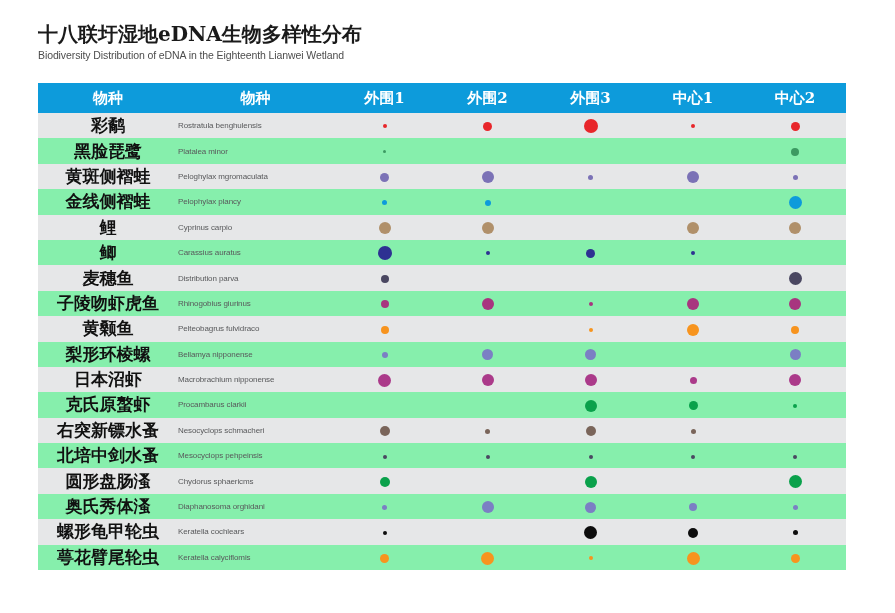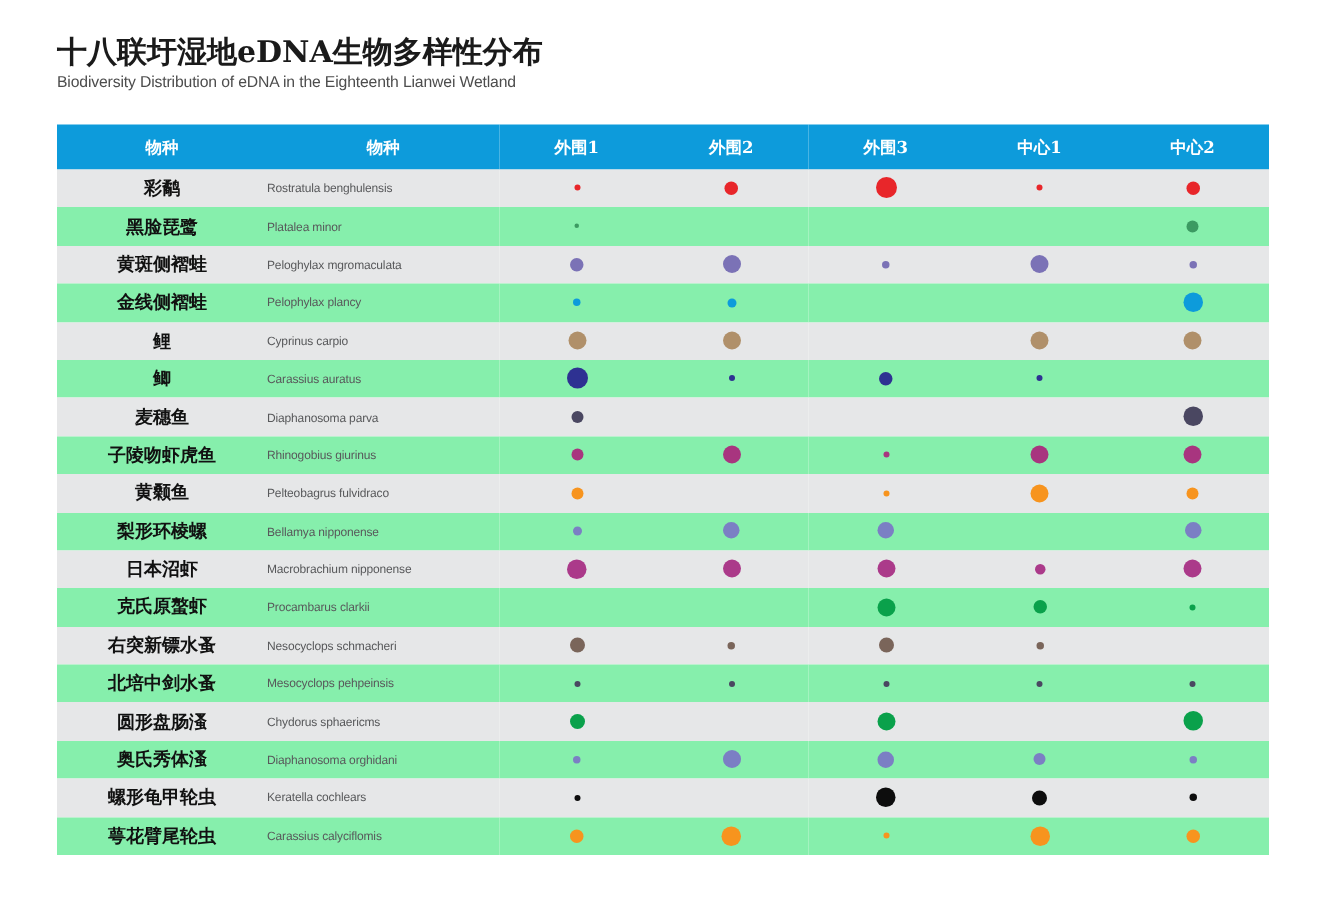--- a/index.html
+++ b/index.html
@@ -21,33 +21,33 @@
     letter-spacing:-0.1px;white-space:nowrap;
   }
 
   table.matrix{
     position:absolute;left:38px;top:83px;
     width:808px;border-collapse:collapse;table-layout:fixed;
   }
   table.matrix thead th{
     background:#0d9bdb;color:#ffffff;
     font-family:"DejaVu Serif","Liberation Serif",serif;
-    font-weight:bold;font-size:11px;
+    font-weight:bold;font-size:15px;
     height:30px;text-align:center;vertical-align:middle;
     padding:0;border:none;
   }
   table.matrix tbody tr{height:25.4px;}
   table.matrix tbody tr.band{background:#e6e7e8;}
   table.matrix tbody tr.plain{background:#86efac;}
   table.matrix tbody td{
     padding:0;border:none;height:25.4px;vertical-align:middle;
   }
   td.cn-name{
     font-family:"DejaVu Serif","Liberation Serif",serif;
-    font-weight:bold;font-size:12px;color:#111111;
+    font-weight:bold;font-size:17px;color:#111111;
     text-align:center;
   }
   td.la-name{
     font-size:8px;color:#58595b;letter-spacing:-0.1px;
     text-align:left;padding-left:16px;white-space:nowrap;
   }
   td.dotcell{text-align:center;}
   .dot{
     display:inline-block;border-radius:50%;
     vertical-align:middle;
@@ -134,21 +134,21 @@
           <td class="cn-name">鲫</td>
           <td class="la-name">Carassius auratus</td>
           <td class="dotcell"><span class="dot" style="width: 14px; height: 14px; background: rgb(46, 49, 146);"></span></td>
           <td class="dotcell"><span class="dot" style="width: 4px; height: 4px; background: rgb(46, 49, 146);"></span></td>
           <td class="dotcell"><span class="dot" style="width: 9px; height: 9px; background: rgb(46, 49, 146);"></span></td>
           <td class="dotcell"><span class="dot" style="width: 4px; height: 4px; background: rgb(46, 49, 146);"></span></td>
           <td class="dotcell"></td>
         </tr>
         <tr class="band">
           <td class="cn-name">麦穗鱼</td>
-          <td class="la-name">Diaphanosoma parva</td>
+          <td class="la-name">Distribution parva</td>
           <td class="dotcell"><span class="dot" style="width: 8px; height: 8px; background: rgb(74, 71, 97);"></span></td>
           <td class="dotcell"></td>
           <td class="dotcell"></td>
           <td class="dotcell"></td>
           <td class="dotcell"><span class="dot" style="width: 13px; height: 13px; background: rgb(74, 71, 97);"></span></td>
         </tr>
         <tr class="plain">
           <td class="cn-name">子陵吻虾虎鱼</td>
           <td class="la-name">Rhinogobius giurinus</td>
           <td class="dotcell"><span class="dot" style="width: 8px; height: 8px; background: rgb(168, 53, 127);"></span></td>
@@ -233,21 +233,21 @@
           <td class="cn-name">螺形龟甲轮虫</td>
           <td class="la-name">Keratella cochlears</td>
           <td class="dotcell"><span class="dot" style="width: 4px; height: 4px; background: rgb(13, 13, 13);"></span></td>
           <td class="dotcell"></td>
           <td class="dotcell"><span class="dot" style="width: 13px; height: 13px; background: rgb(13, 13, 13);"></span></td>
           <td class="dotcell"><span class="dot" style="width: 10px; height: 10px; background: rgb(13, 13, 13);"></span></td>
           <td class="dotcell"><span class="dot" style="width: 5px; height: 5px; background: rgb(13, 13, 13);"></span></td>
         </tr>
         <tr class="plain">
           <td class="cn-name">萼花臂尾轮虫</td>
-          <td class="la-name">Carassius calyciflomis</td>
+          <td class="la-name">Keratella calyciflomis</td>
           <td class="dotcell"><span class="dot" style="width: 9px; height: 9px; background: rgb(247, 148, 30);"></span></td>
           <td class="dotcell"><span class="dot" style="width: 13px; height: 13px; background: rgb(247, 148, 30);"></span></td>
           <td class="dotcell"><span class="dot" style="width: 4px; height: 4px; background: rgb(247, 148, 30);"></span></td>
           <td class="dotcell"><span class="dot" style="width: 13px; height: 13px; background: rgb(247, 148, 30);"></span></td>
           <td class="dotcell"><span class="dot" style="width: 9px; height: 9px; background: rgb(247, 148, 30);"></span></td>
         </tr>
       </tbody>
   </table>
 
 </div>

